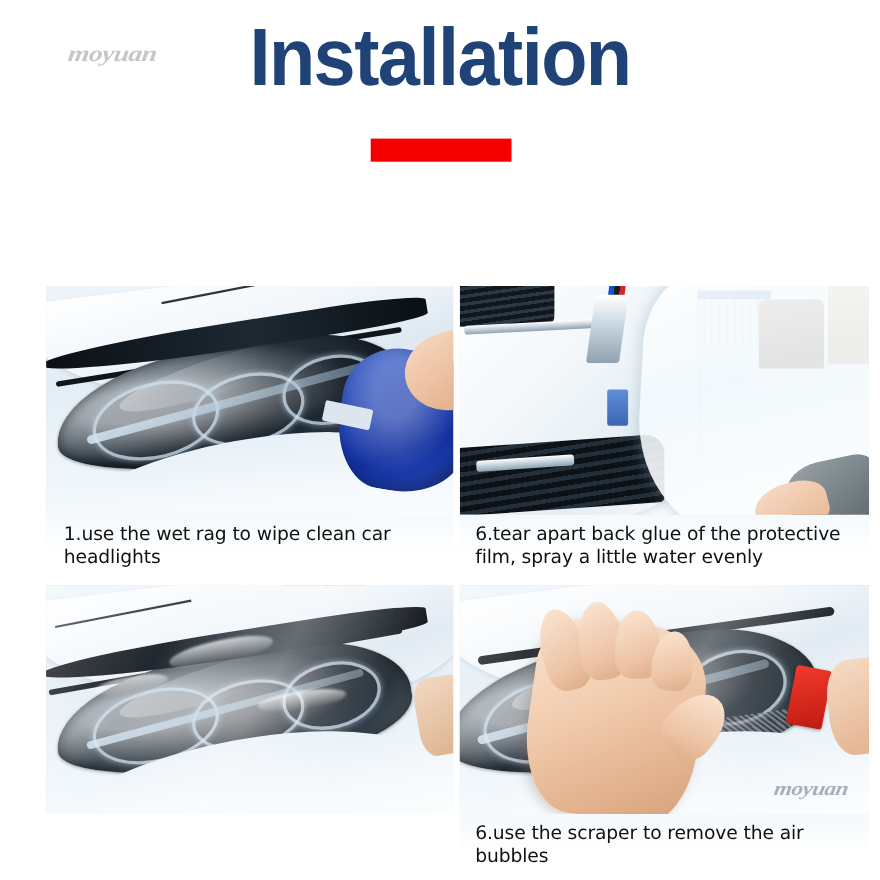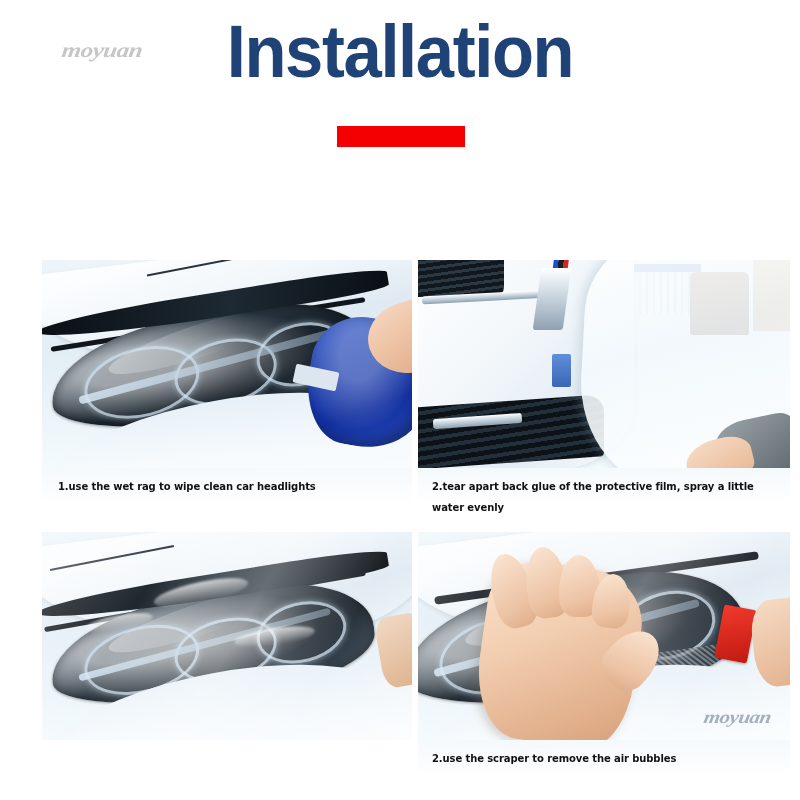--- a/index.html
+++ b/index.html
@@ -89,26 +89,25 @@
     position: relative;
     width: 100%;
     height: 208px;
     overflow: hidden;
     background: #dfe8ef;
   }
   .caption {
     padding: 8px 4px 6px 16px;
     min-height: 46px;
     font-family: "DejaVu Sans", sans-serif;
-    font-size: 10px;
+    font-size: 17px;
     line-height: 21px;
     color: #111111;
     letter-spacing: -0.1px;
     background: linear-gradient(180deg, #f4f9fc 0%, #ffffff 60%, #ffffff 100%);
-    font-weight: bold;
   }
   .cap-2 .caption, .cap-4 .caption { padding-left: 14px; }
 
   
   .sky {
     position: absolute;
     inset: 0;
     background: linear-gradient(180deg,#eef5fa 0%,#e2edf5 42%,#f4fafd 100%);
   }
   
@@ -473,21 +472,21 @@
         <div class="mside"></div>
         <div class="chrome-strip" style="left:32%;top:4%;width:8%;height:30%;transform:skewX(-8deg);"></div>
         <div class="blue-badge"></div>
         <div class="grille"></div>
         <div class="chrome-strip" style="left:4%;bottom:20%;width:24%;height:5%;transform:rotate(-4deg);"></div>
       </div>
       <div class="film-sheet"></div>
       <div class="sleeve"></div>
       <div class="hand-p2"></div>
     </div>
-    <div class="caption">2.tear apart back glue of the protective film, spray a little water evenly</div>
+    <div class="caption">6.tear apart back glue of the protective film, spray a little water evenly</div>
   </div>
 
   <div class="step-cell cap-3">
     <div class="photo">
       <div class="sky"></div>
       <div class="bldg-orange" style="right:22%;top:0;width:20%;height:16%;"></div>
       <div class="bldg-window" style="right:0%;top:2%;width:22%;height:12%;"></div>
       <div class="bldg-tan" style="right:0%;top:13%;width:24%;height:10%;"></div>
       <div class="blue-pole" style="right:30%;top:0;width:1.5%;height:14%;"></div>
       <div class="hood"></div>
@@ -529,16 +528,16 @@
       <div class="big-hand"></div>
       <div class="finger f1"></div>
       <div class="finger f2"></div>
       <div class="finger f3"></div>
       <div class="finger f4"></div>
       <div class="finger thumb"></div>
       <div class="scraper"></div>
       <div class="hand-right"></div>
       <div class="photo-watermark">moyuan</div>
     </div>
-    <div class="caption">2.use the scraper to remove the air bubbles</div>
+    <div class="caption">6.use the scraper to remove the air bubbles</div>
   </div>
 
 </div>
 
 </body></html>

